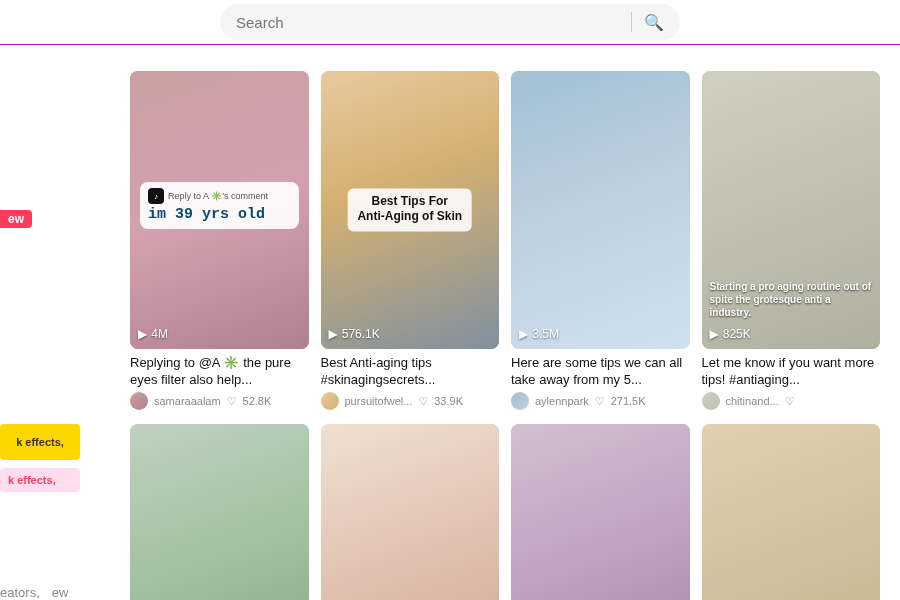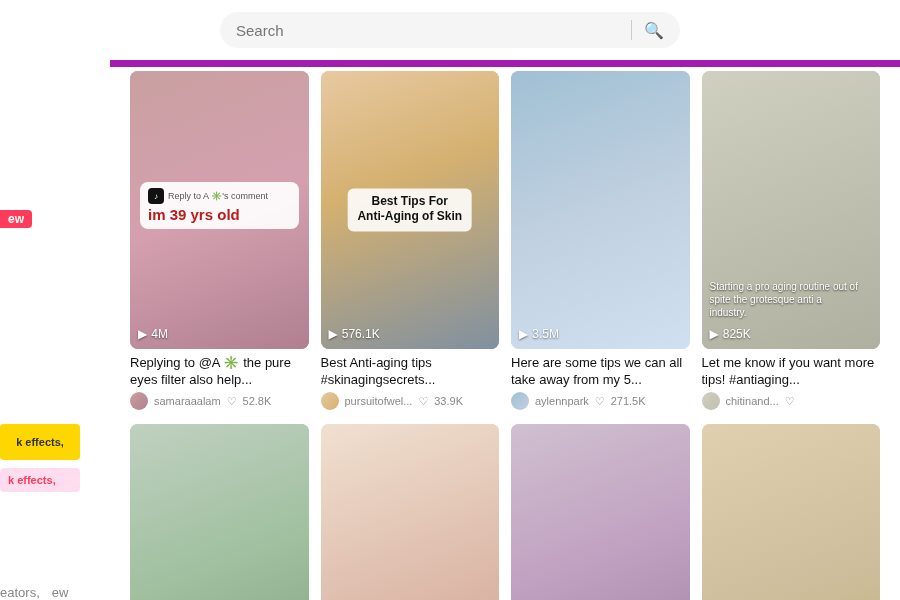--- a/index.html
+++ b/index.html
@@ -10,23 +10,23 @@
       height: 600px;
       overflow: hidden;
       position: relative;
     }
 
     
     .header {
       display: flex;
       justify-content: center;
       align-items: flex-end;
-      padding: 12px 20px;
+      padding: 4px 20px;
       background: #fff;
-      border-bottom: 7px solid #a21caf;
+      border-bottom: 1px solid #a21caf;
     }
     .search-bar {
       display: flex;
       align-items: center;
       background: #f5f5f5;
       border-radius: 20px;
       padding: 8px 16px;
       width: 460px;
       gap: 8px;
     }
@@ -185,21 +185,21 @@
       text-shadow: 0 1px 2px rgba(0,0,0,0.5);
     }
 
     .overlay-dark {
       position: absolute;
       bottom: 30px;
       left: 8px;
       right: 8px;
       color: #fff;
       font-size: 10px;
-      font-weight: 400;
+      font-weight: 700;
       text-shadow: 0 1px 2px rgba(0,0,0,0.7);
       line-height: 1.3;
     }
 
     .tiktok-logo-small {
       position: absolute;
       top: 8px;
       left: 8px;
       background: #111;
       color: #fff;
@@ -220,22 +220,23 @@
       right: 10px;
       background: rgba(255,255,255,0.92);
       border-radius: 8px;
       padding: 6px 8px;
       font-size: 9px;
       color: #555;
     }
     .reply-bubble .reply-main {
       font-size: 15px;
       font-weight: 700;
-      color: #b91c1c;
+      color: #0c4a6e;
       margin-top: 2px;
+      font-family: Liberation Mono, monospace;
     }
 
     .video-info {
       padding: 6px 0 2px;
     }
     .video-title {
       font-size: 13px;
       color: #111;
       line-height: 1.3;
       font-weight: 400;

